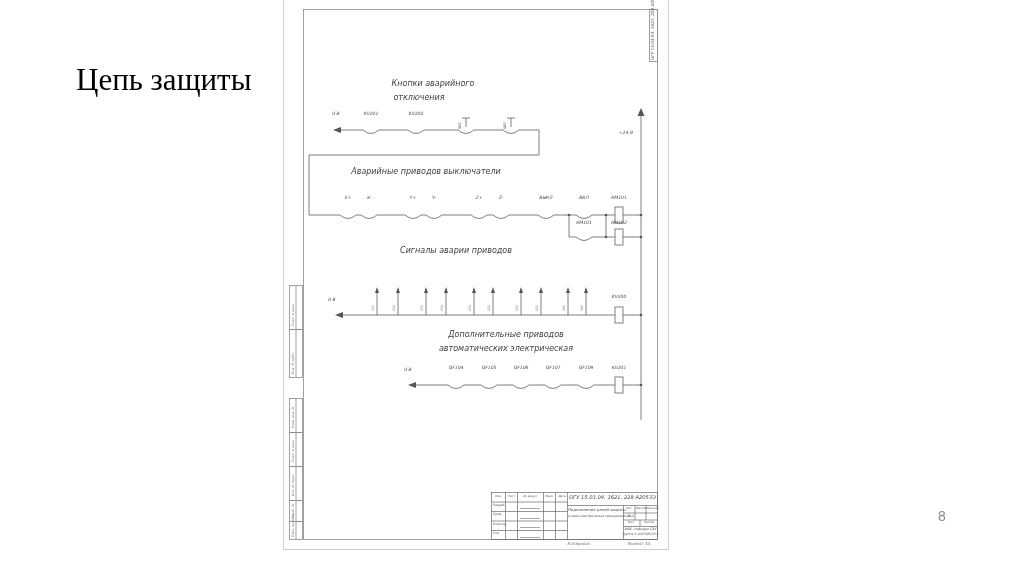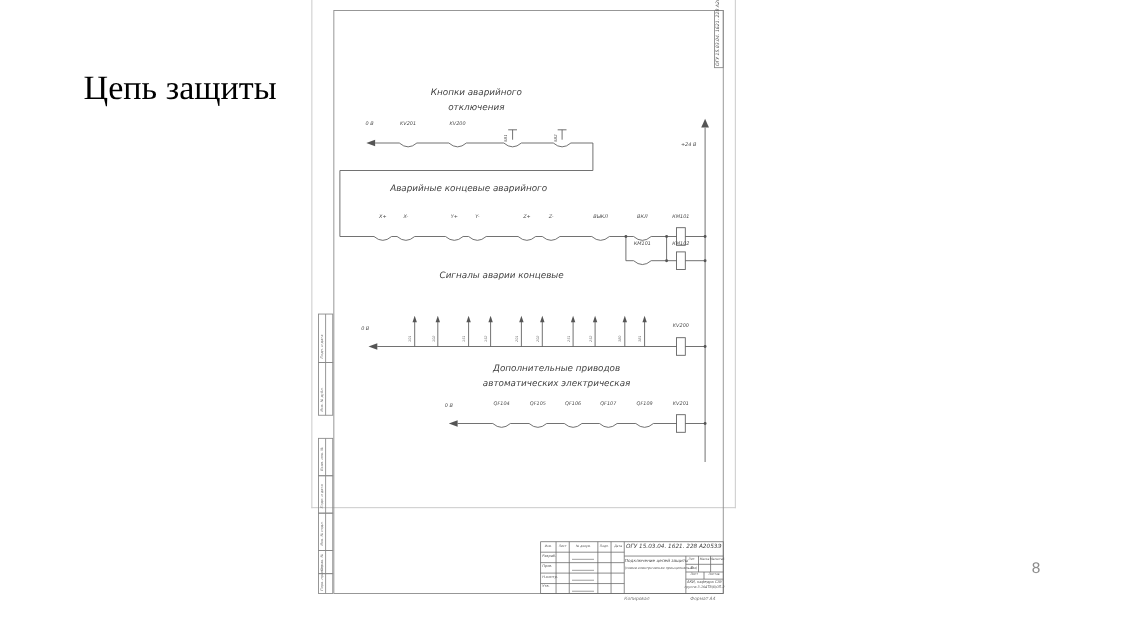--- a/index.html
+++ b/index.html
@@ -2,21 +2,21 @@
 <html><head>
 <meta charset="utf-8">
 <style>
   html,body{margin:0;padding:0;background:#fff;}
   #slide{position:relative;width:1024px;height:574px;background:#ffffff;overflow:hidden;
          font-family:"DejaVu Sans",sans-serif;}
   #slide-title{position:absolute;left:76px;top:62px;font-family:"Liberation Serif",serif;
          font-size:31px;color:#000;font-style:normal;white-space:nowrap;}
   #page-num{position:absolute;left:938px;top:508px;font-size:14px;color:#8a8a8a;
          font-family:"Liberation Sans",sans-serif;}
-  #sheet{position:absolute;left:283px;top:0px;width:386px;height:462px;background:#fff;
+  #sheet{position:absolute;left:283px;top:0px;width:386px;height:550px;background:#fff;
          border:1px solid #cfcfcf;border-top:none;box-sizing:border-box;}
   #sheet svg{position:absolute;left:0;top:0;}
   .sp{position:absolute;white-space:nowrap;color:#4a4a4a;font-style:italic;line-height:1;}
   .ctr{transform:translateX(-50%);}
   .sec-title{font-size:8px;color:#3f3f3f;}
   .lbl{font-size:4.5px;}
   .lbl4{font-size:4px;}
   .rot{transform:rotate(-90deg);transform-origin:0 0;font-size:3.2px;color:#777;}
   .rot-sb{transform:rotate(-90deg);transform-origin:0 0;font-size:3.5px;color:#555;}
   .corner-code{transform:rotate(-90deg);transform-origin:0 0;font-size:4.2px;color:#555;}
@@ -115,42 +115,42 @@
 
     <span class="sp rot" style="left:8px;top:326px;">Подп. и дата</span>
     <span class="sp rot" style="left:8px;top:374px;">Инв. № дубл.</span>
     <span class="sp rot" style="left:8px;top:428px;">Взам. инв. №</span>
     <span class="sp rot" style="left:8px;top:462px;">Подп. и дата</span>
     <span class="sp rot" style="left:8px;top:496px;">Инв. № подл.</span>
     <span class="sp rot" style="left:8px;top:519px;">Справ. №</span>
     <span class="sp rot" style="left:8px;top:537px;">Перв. примен.</span>
 
     <span class="sp sec-title ctr" style="left:149px;top:80px;">Кнопки аварийного</span>
-    <span class="sp sec-title ctr" style="left:149px;top:94px;">отключения</span>
+    <span class="sp sec-title ctr" style="left:135px;top:94px;">отключения</span>
     <span class="sp lbl ctr" style="left:52px;top:112px;">0 В</span>
     <span class="sp lbl ctr" style="left:87px;top:112px;">KV201</span>
     <span class="sp lbl ctr" style="left:132px;top:112px;">KV200</span>
     <span class="sp rot-sb" style="left:175px;top:129px;">SB1</span>
     <span class="sp rot-sb" style="left:220px;top:129px;">SB2</span>
     <span class="sp lbl ctr" style="left:342px;top:131px;text-align:right;">+24 В</span>
 
-    <span class="sp sec-title ctr" style="left:142px;top:168px;">Аварийные концевые аварийного</span>
+    <span class="sp sec-title ctr" style="left:142px;top:168px;">Аварийные приводов выключатели</span>
     <span class="sp lbl ctr" style="left:64px;top:196px;">X+</span>
     <span class="sp lbl ctr" style="left:85px;top:196px;">X-</span>
     <span class="sp lbl ctr" style="left:129px;top:196px;">Y+</span>
     <span class="sp lbl ctr" style="left:150px;top:196px;">Y-</span>
     <span class="sp lbl ctr" style="left:195px;top:196px;">Z+</span>
     <span class="sp lbl ctr" style="left:217px;top:196px;">Z-</span>
     <span class="sp lbl ctr" style="left:262px;top:196px;">ВЫКЛ</span>
     <span class="sp lbl ctr" style="left:300px;top:196px;">ВКЛ</span>
     <span class="sp lbl ctr" style="left:335px;top:196px;">КМ101</span>
     <span class="sp lbl ctr" style="left:300px;top:221px;">КМ101</span>
     <span class="sp lbl ctr" style="left:335px;top:221px;">КМ102</span>
 
-    <span class="sp sec-title ctr" style="left:172px;top:247px;">Сигналы аварии концевые</span>
+    <span class="sp sec-title ctr" style="left:172px;top:247px;">Сигналы аварии приводов</span>
     <span class="sp lbl ctr" style="left:48px;top:298px;">0 В</span>
     <span class="sp rot" style="left:88px;top:311px;">101</span>
     <span class="sp rot" style="left:109px;top:311px;">102</span>
     <span class="sp rot" style="left:137px;top:311px;">151</span>
     <span class="sp rot" style="left:157px;top:311px;">152</span>
     <span class="sp rot" style="left:185px;top:311px;">201</span>
     <span class="sp rot" style="left:204px;top:311px;">202</span>
     <span class="sp rot" style="left:232px;top:311px;">251</span>
     <span class="sp rot" style="left:252px;top:311px;">252</span>
     <span class="sp rot" style="left:279px;top:311px;">380</span>

